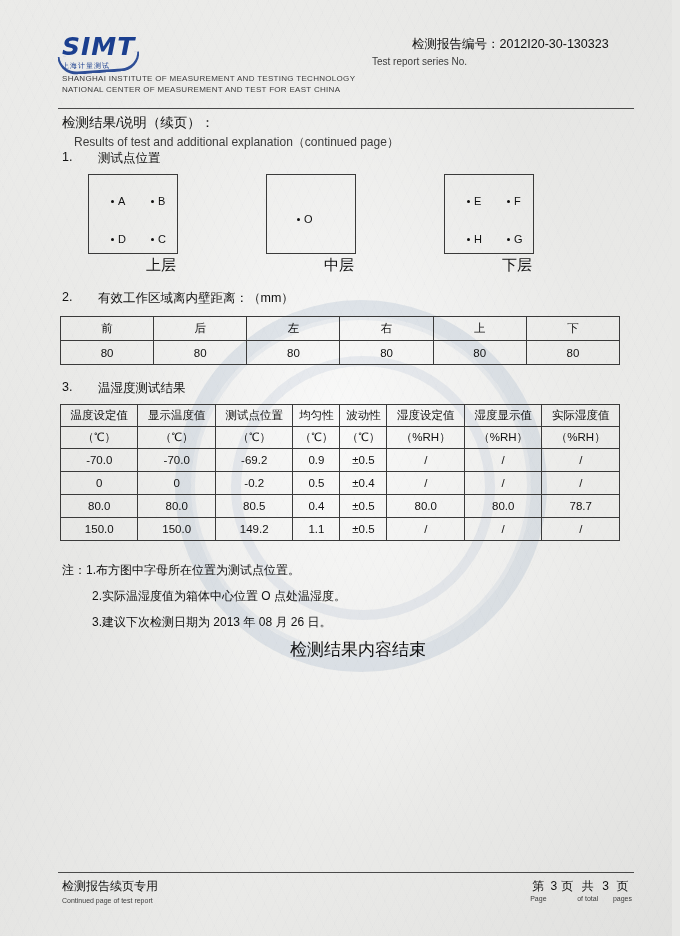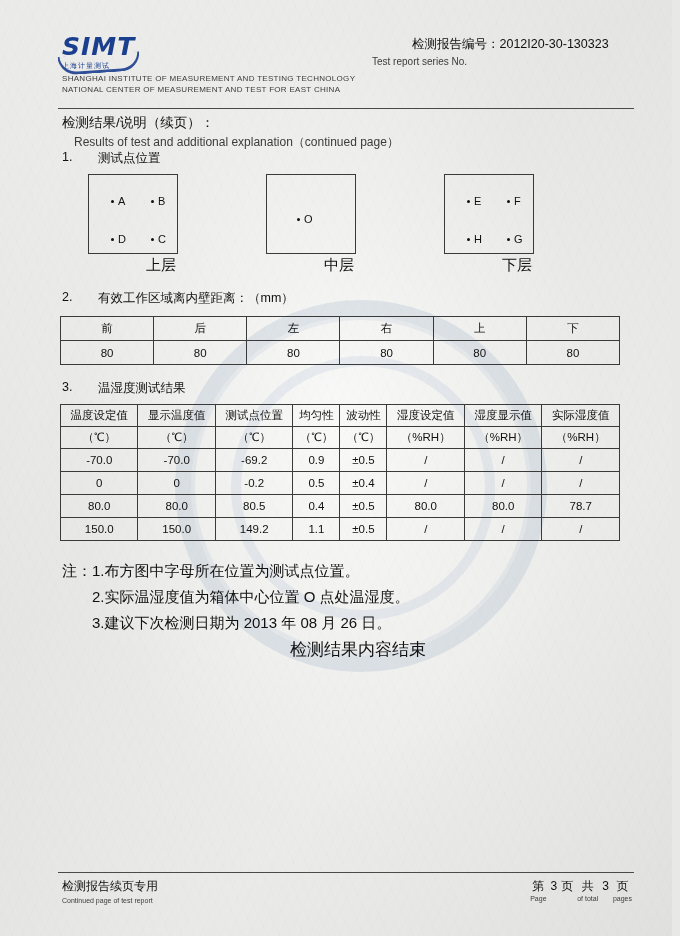--- a/index.html
+++ b/index.html
@@ -195,21 +195,21 @@
     padding: 0;
   }
   #dist-table { left: 60px; top: 316px; width: 560px; }
   #dist-table td { height: 23px; }
   #res-table { left: 60px; top: 404px; width: 560px; }
   #res-table td { height: 22px; }
   #res-table td.head { height: 21px; }
   
   .note {
     position: absolute;
-    font-size: 15px;
+    font-size: 12px;
     color: #111;
     white-space: nowrap;
   }
   .end-line {
     position: absolute;
     font-size: 17px;
     color: #111;
     left: 290px;
     top: 638px;
   }

